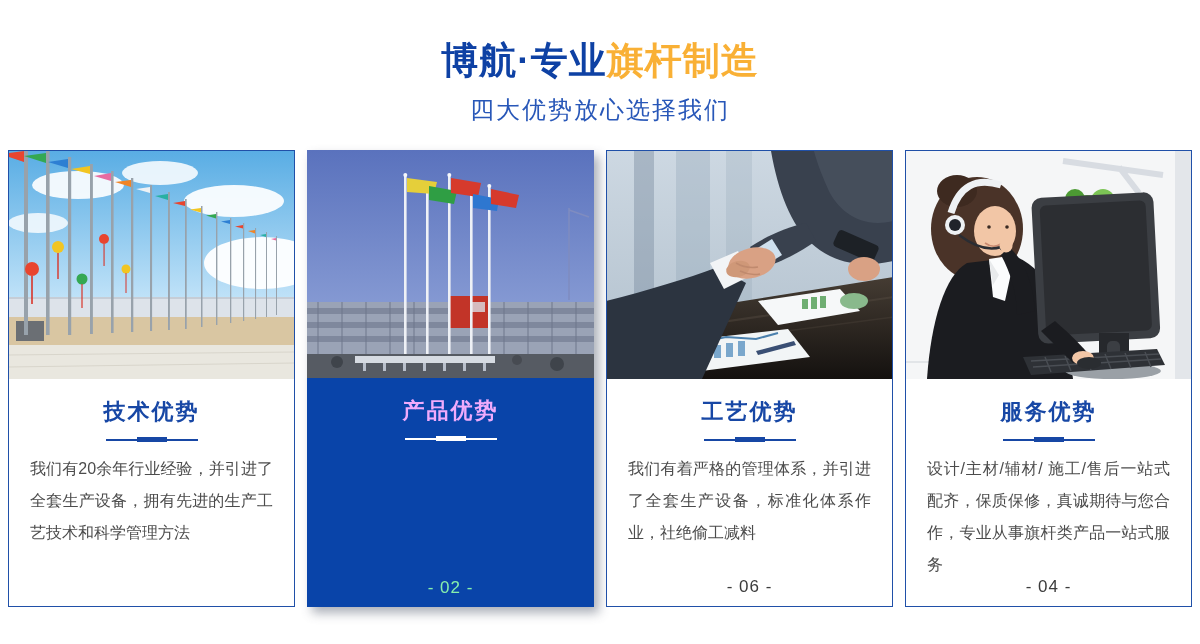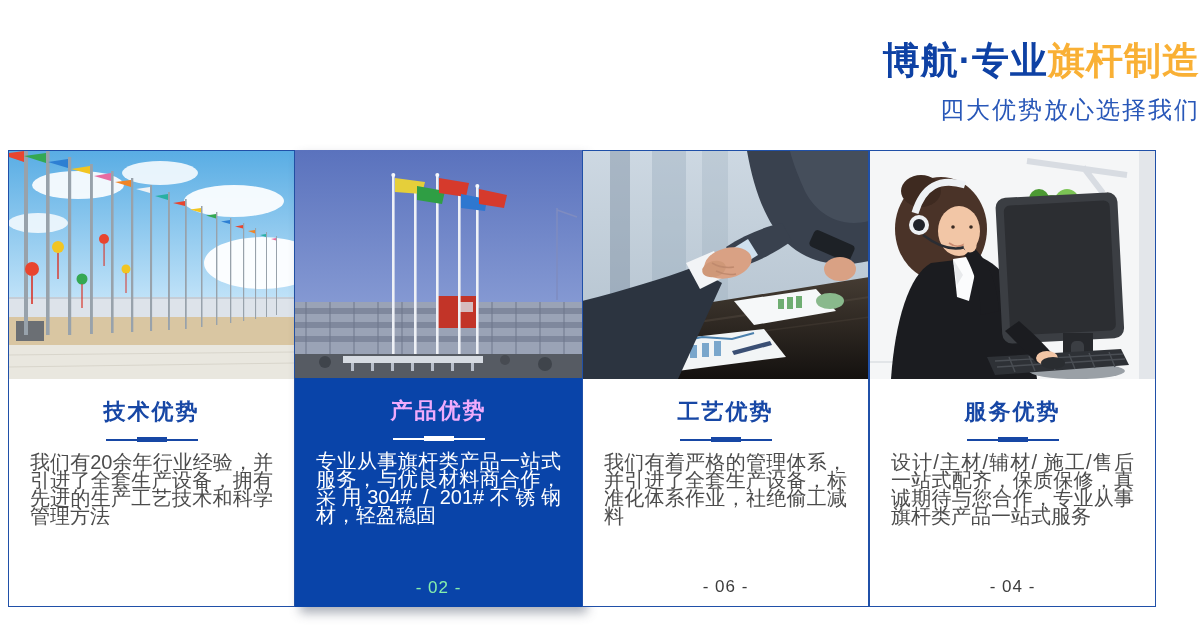--- a/index.html
+++ b/index.html
@@ -14,30 +14,30 @@
   }
   *{box-sizing:border-box;margin:0;padding:0}
   html,body{background:#fff}
   body{
     width:1200px;height:644px;overflow:hidden;
     font-family:"Liberation Sans","DejaVu Sans",sans-serif;
   }
   .stage{position:relative;width:1200px;height:644px;background:#fff}
 
   
-  .hdr{position:absolute;top:0;left:0;width:100%;text-align:right}
+  .hdr{position:absolute;top:0;left:0;width:100%;text-align:center}
   .hdr h1{margin-top:36px;font-size:37px;font-weight:bold;letter-spacing:1px}
   .hdr h1 .t-blue{color:var(--primary-blue)}
   .hdr h1 .t-orange{color:var(--accent-orange)}
   .hdr .sub{margin-top:8px;font-size:24px;color:var(--subtitle-blue);letter-spacing:2px}
 
   
   .cards{
     position:absolute;top:150px;left:8px;right:8px;
-    display:flex;gap:0;
+    display:flex;justify-content:space-between;gap:0;
   }
   .card{
     position:relative;
     width:calc((100% - 36px)/4);
     height:457px;
     background:#fff;
     border:1px solid var(--card-border-blue);
   }
   .card.highlight{
     border:none;
@@ -61,21 +61,21 @@
   .divider::before,.divider::after{
     content:"";flex:0 0 31px;height:2px;background:var(--card-title-blue);
   }
   .divider .mid{width:30px;height:5px;background:var(--card-title-blue)}
   .card.highlight .divider::before,
   .card.highlight .divider::after,
   .card.highlight .divider .mid{background:#fff}
 
   .card p{
     margin:8px 21px 0;
-    font-size:20px;line-height:18px;
+    font-size:16px;line-height:32px;
     color:var(--body-text);
     text-align:justify;
   }
   .card.highlight p{color:#fff}
 
   .idx{
     position:absolute;bottom:9px;left:0;width:100%;
     text-align:center;font-size:17px;color:var(--index-text);
     letter-spacing:1px;
   }
@@ -243,21 +243,20 @@
             <rect x="136" y="213" width="3" height="8"></rect>
               <rect x="156" y="213" width="3" height="8"></rect>
             <rect x="176" y="213" width="3" height="8"></rect>
           </g>
         </svg>
       </div>
       <h2>产品优势</h2>
       <div class="divider">
           <span class="mid"></span>
         </div>
-      <p>专业从事旗杆类产品一站式服务，与优良材料商合作，采用304# / 201#不锈钢材，轻盈稳固</p>
       <div class="idx">- 02 -</div>
     </article>
 
     <article class="card">
       <div class="photo">
         <svg viewBox="0 0 287 228" preserveAspectRatio="xMidYMid slice" aria-hidden="true">
           <defs>
             <linearGradient id="bg3" x1="0" y1="0" x2="0" y2="1">
               <stop offset="0" stop-color="#cdd8e2"></stop>
                 <stop offset="1" stop-color="#b0bfcc"></stop>

